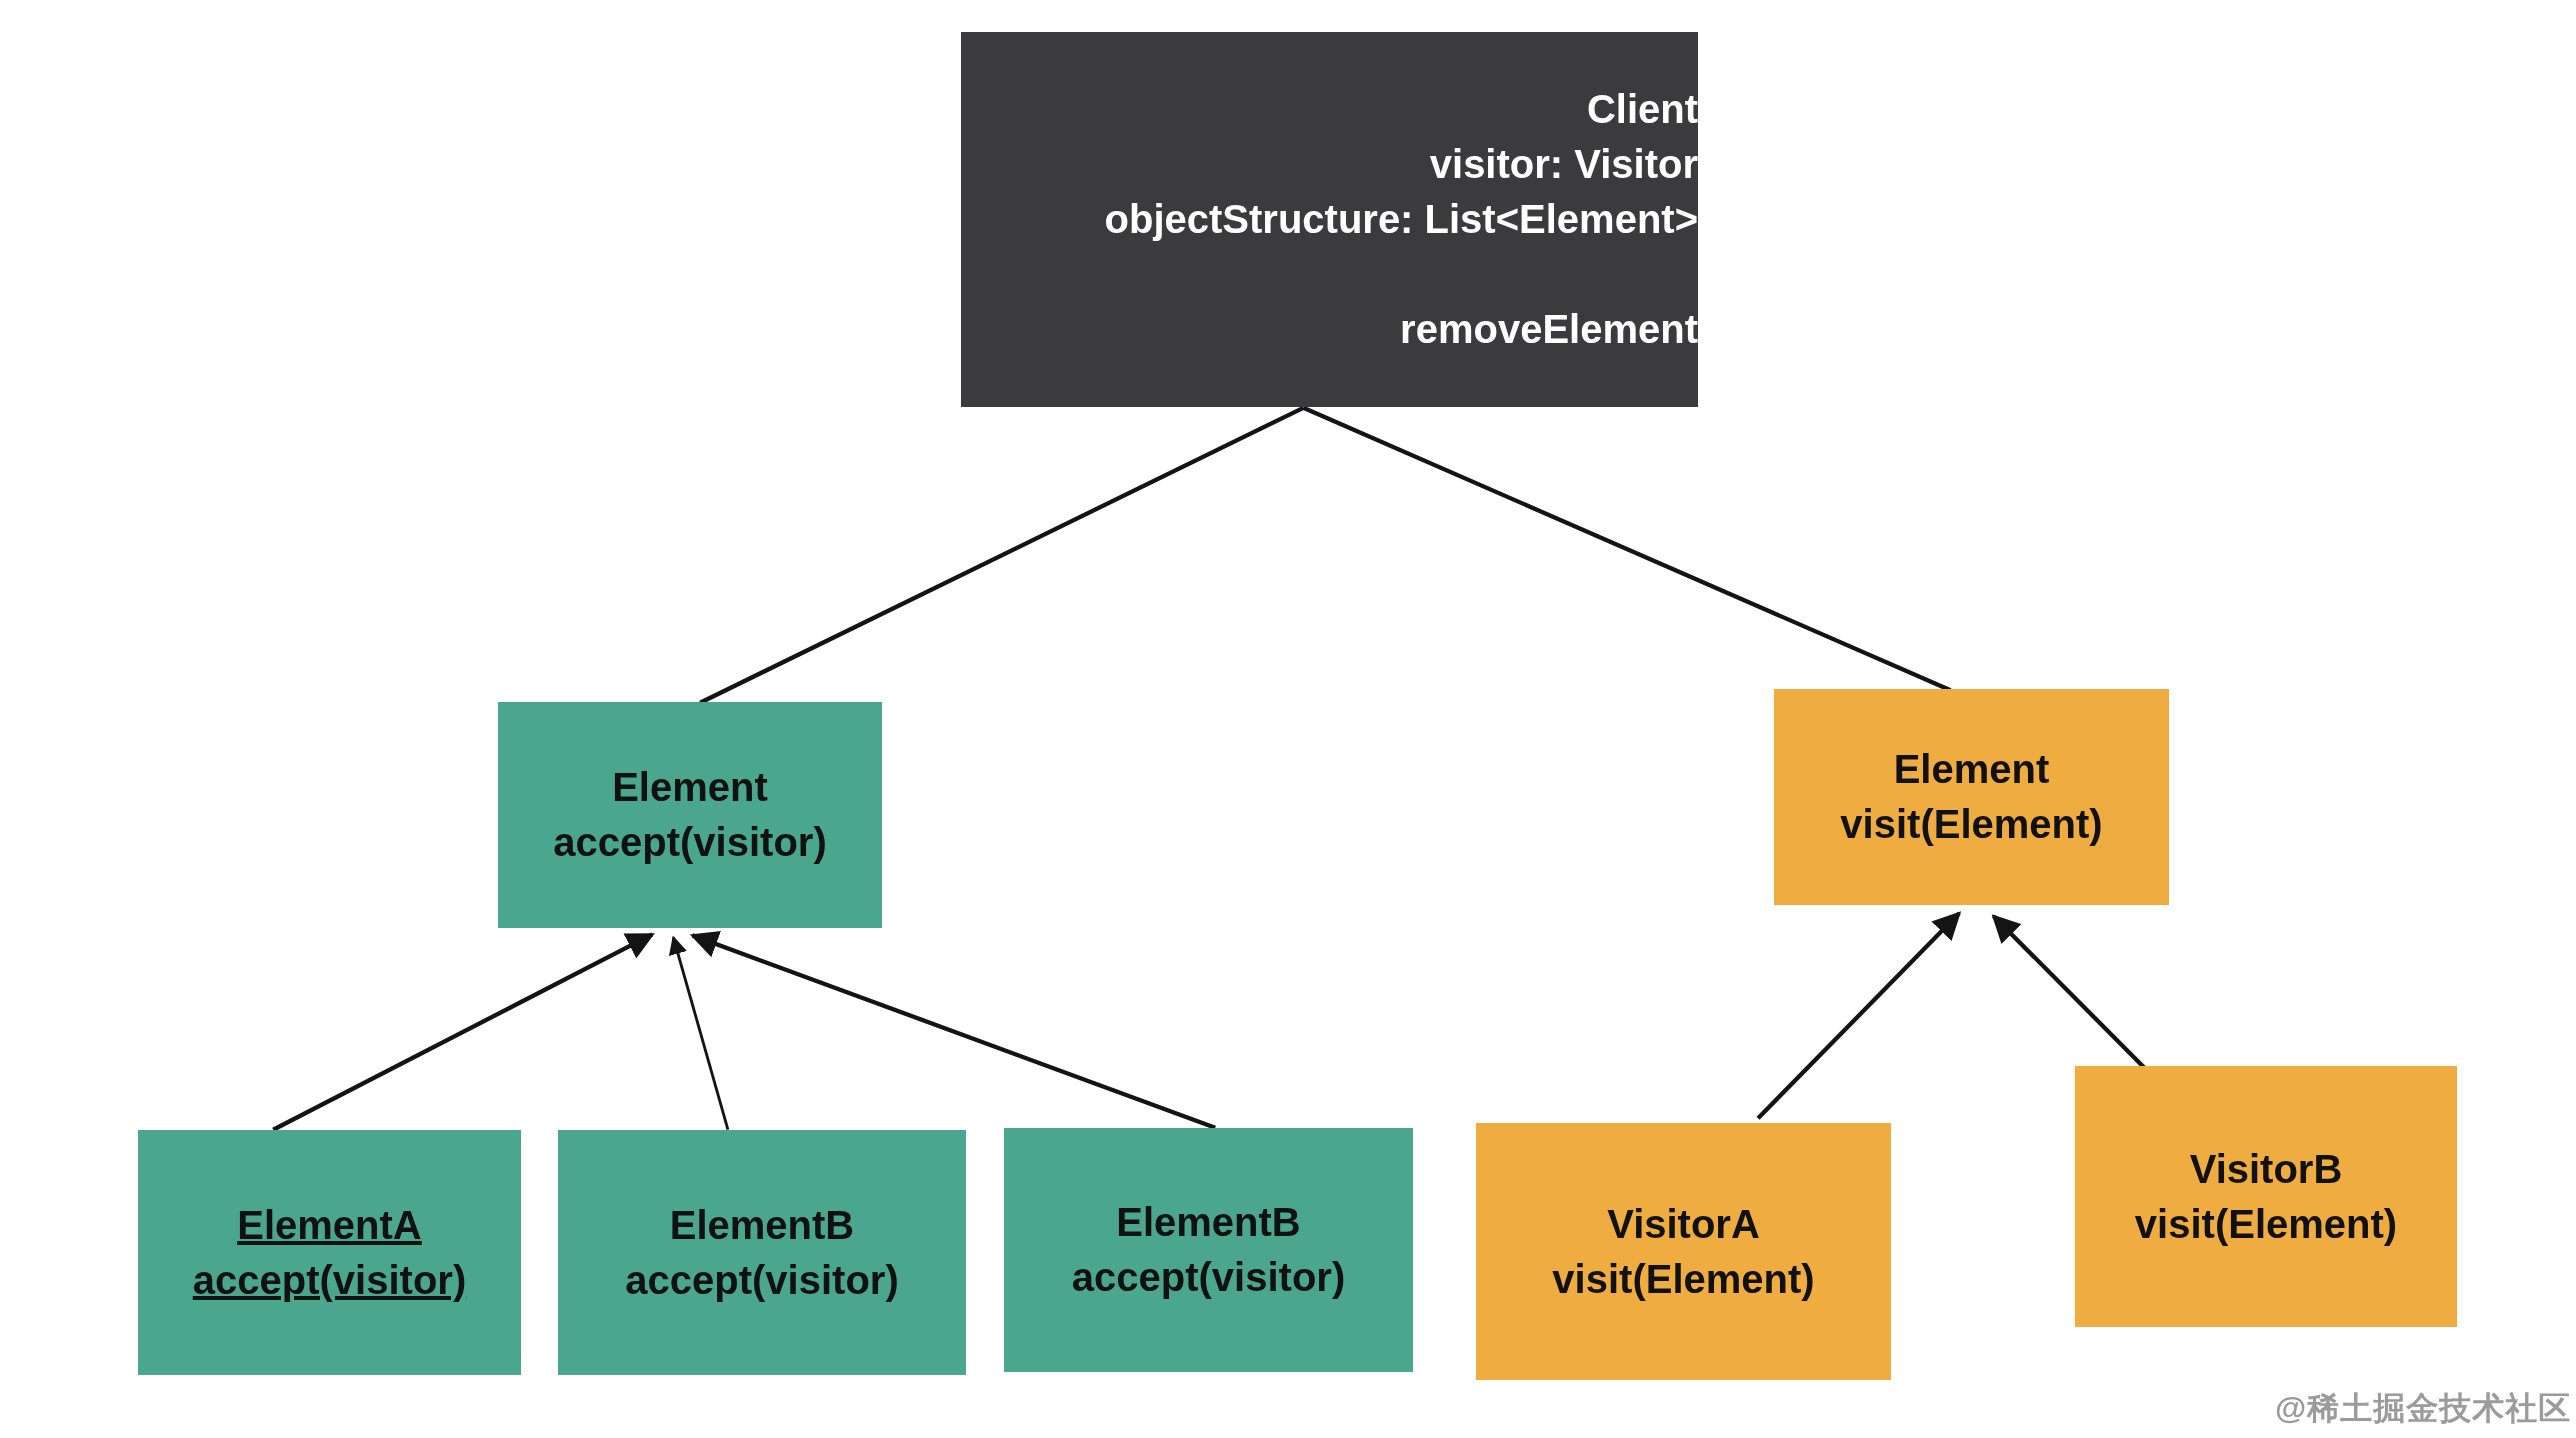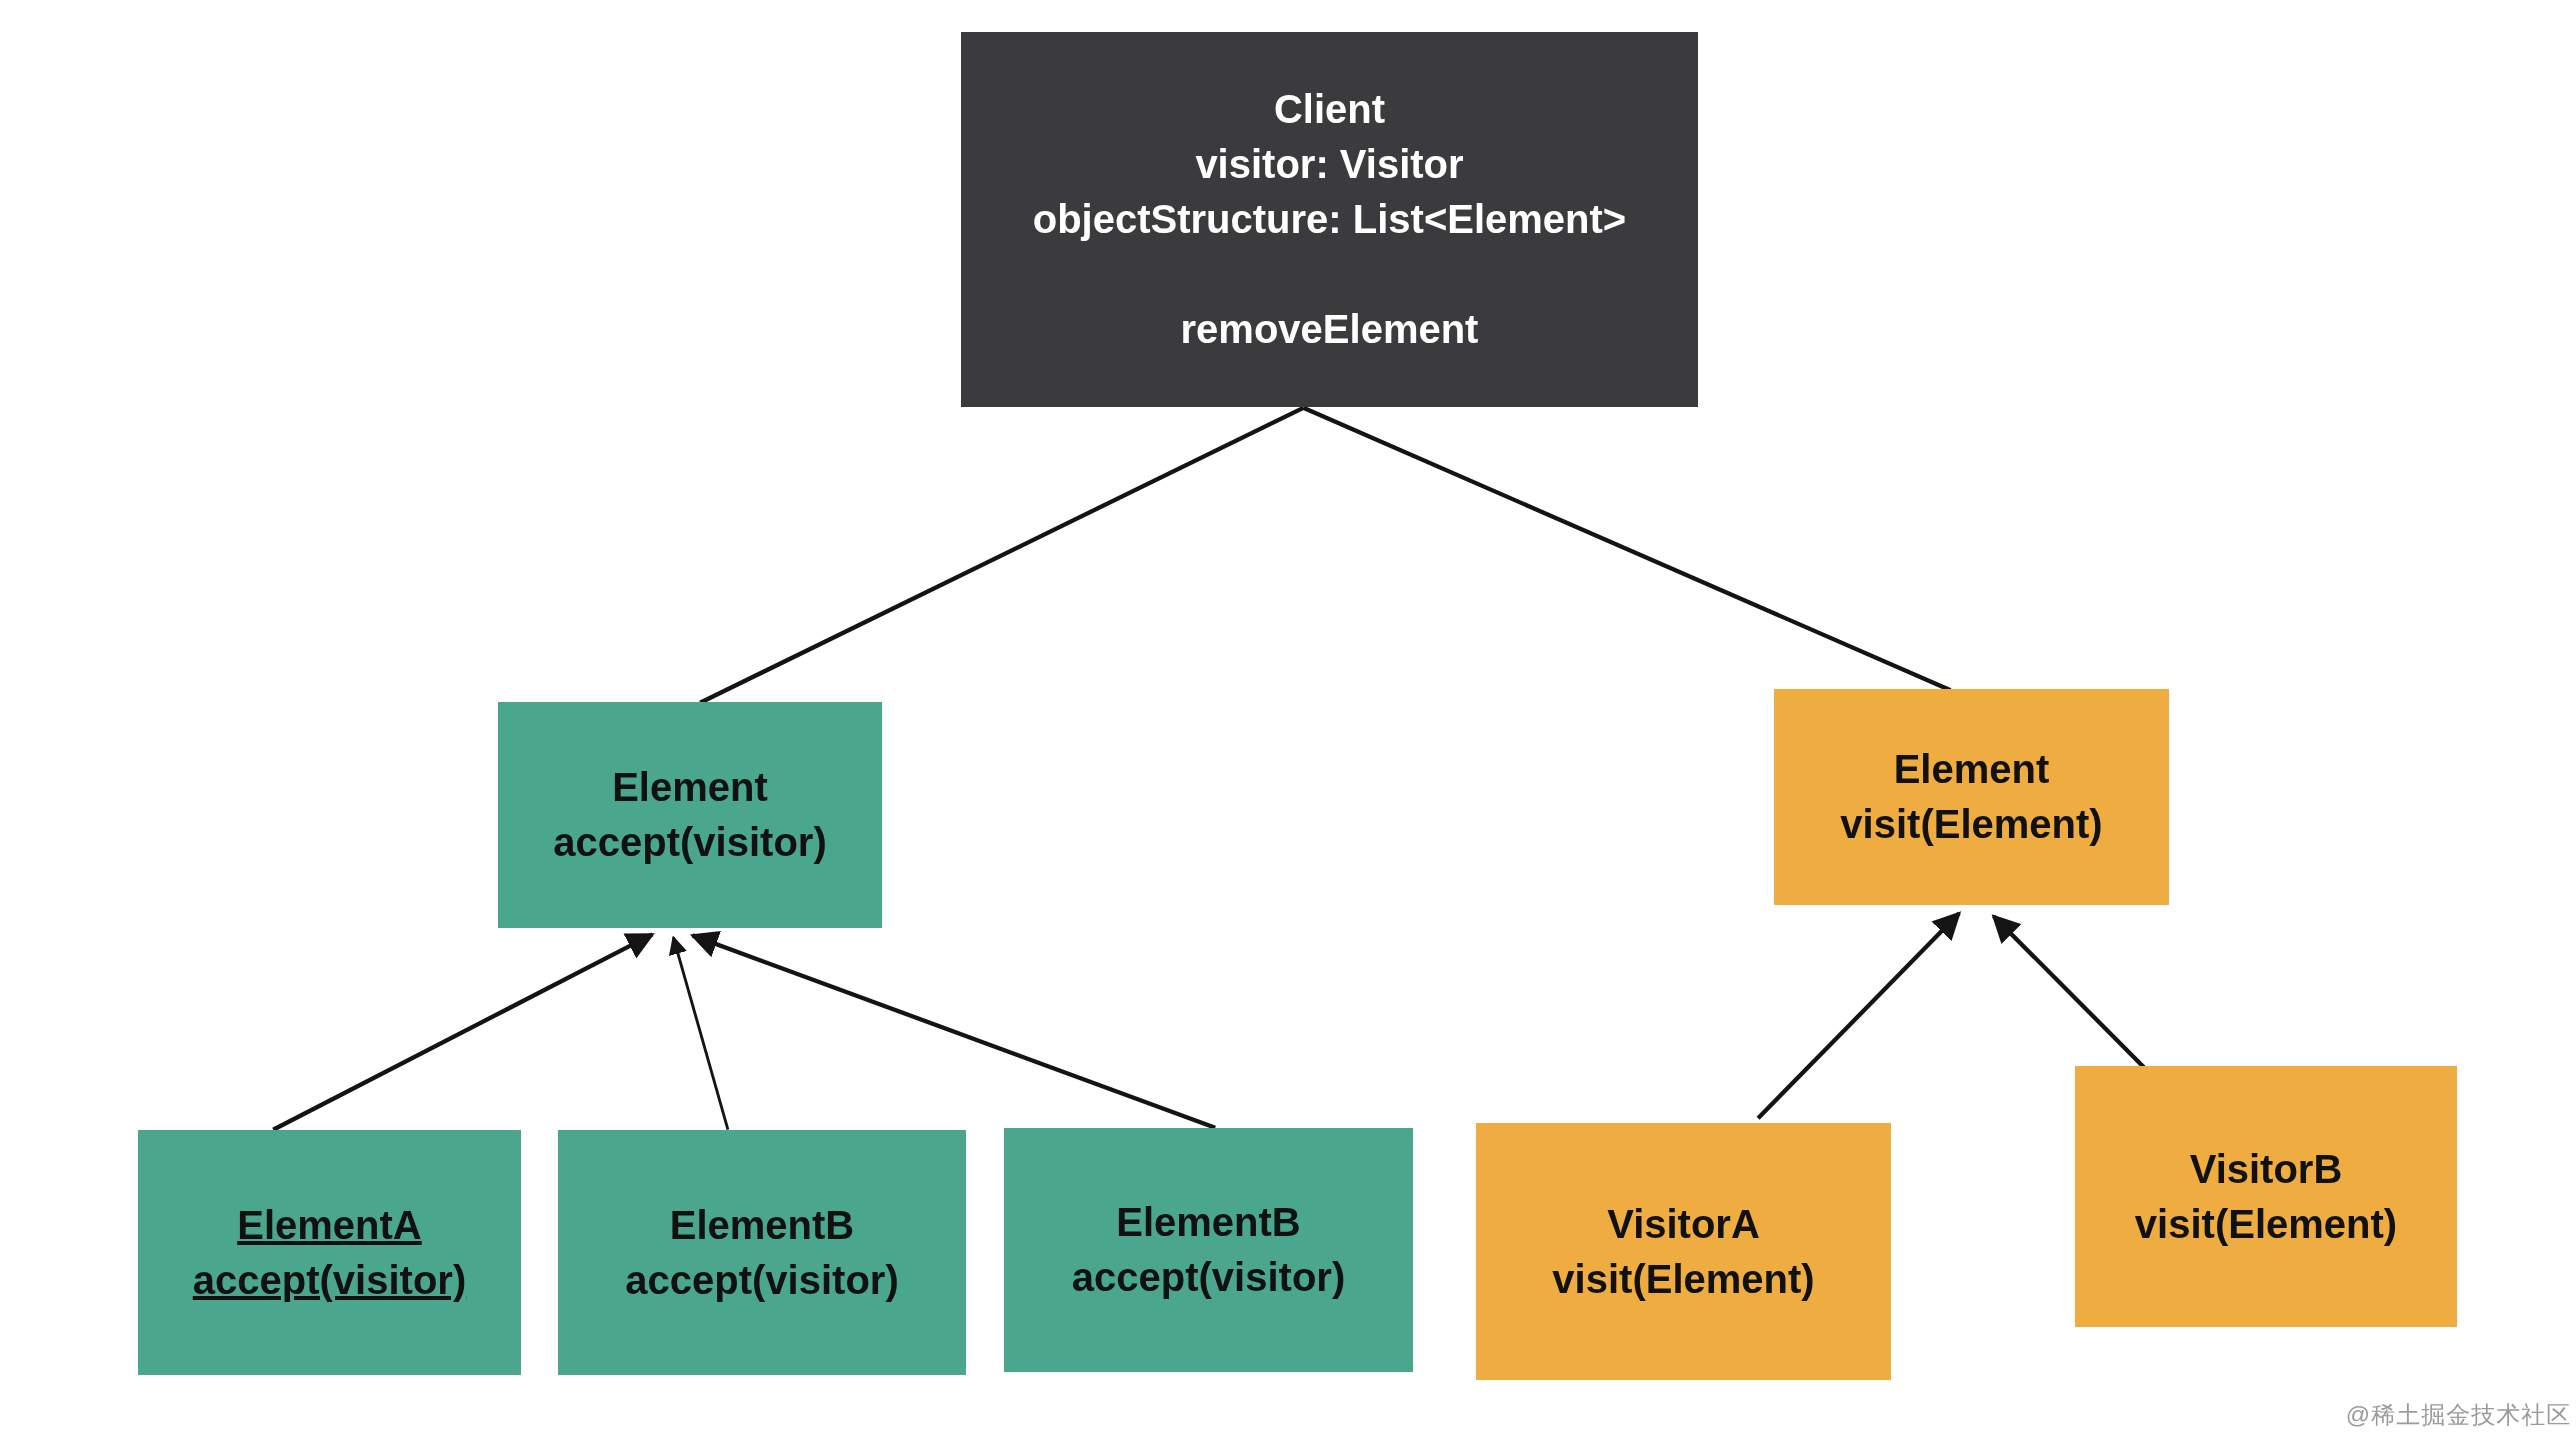--- a/index.html
+++ b/index.html
@@ -37,21 +37,21 @@
     flex-direction: column;
     justify-content: center;
     align-items: center;
     text-align: center;
     font-weight: bold;
     font-size: 40px;
     line-height: 55px;
     color: var(--ink);
   }
   .cbox .ln { display: block; min-height: 55px; width: 100%; }
-  .dark  { background: var(--dark); color: var(--text-on-dark); }
+  .dark  { background: var(--dark); color: var(--text-on-dark); text-align: right; }
   .green { background: var(--green); }
   .orange{ background: var(--orange); }
 
   .box-client    { left: 961px; top: 32px;   width: 737px; height: 375px; }
   .box-element   { left: 498px;  top: 702px;  width: 384px; height: 226px; }
   .box-visitor   { left: 1774px; top: 689px;  width: 395px; height: 216px; }
   .box-element-a { left: 138px;  top: 1130px; width: 383px; height: 245px; text-decoration: underline; }
   .box-element-b1{ left: 558px;  top: 1130px; width: 408px; height: 245px; }
   .box-element-b2{ left: 1004px; top: 1128px; width: 409px; height: 244px; }
   .box-visitor-a { left: 1476px; top: 1123px; width: 415px; height: 257px; }
@@ -61,22 +61,22 @@
     position: absolute;
     left: 12.4px; top: 14.4px;
     width: 100%; height: 100%;
     background: var(--orange);
     z-index: -1;
   }
   .watermark {
     position: absolute;
     right: 4.8px;
     bottom: 6.7px;
-    font-size: 24px;
-    font-weight: normal;
+    font-size: 32px;
+    font-weight: bold;
     color: var(--watermark);
     letter-spacing: 1px;
   }
 </style>
 </head>
 <body>
 
 <div class="stage">
 
   <svg class="connectors" viewBox="0 0 2690 1502" xmlns="http://www.w3.org/2000/svg">

